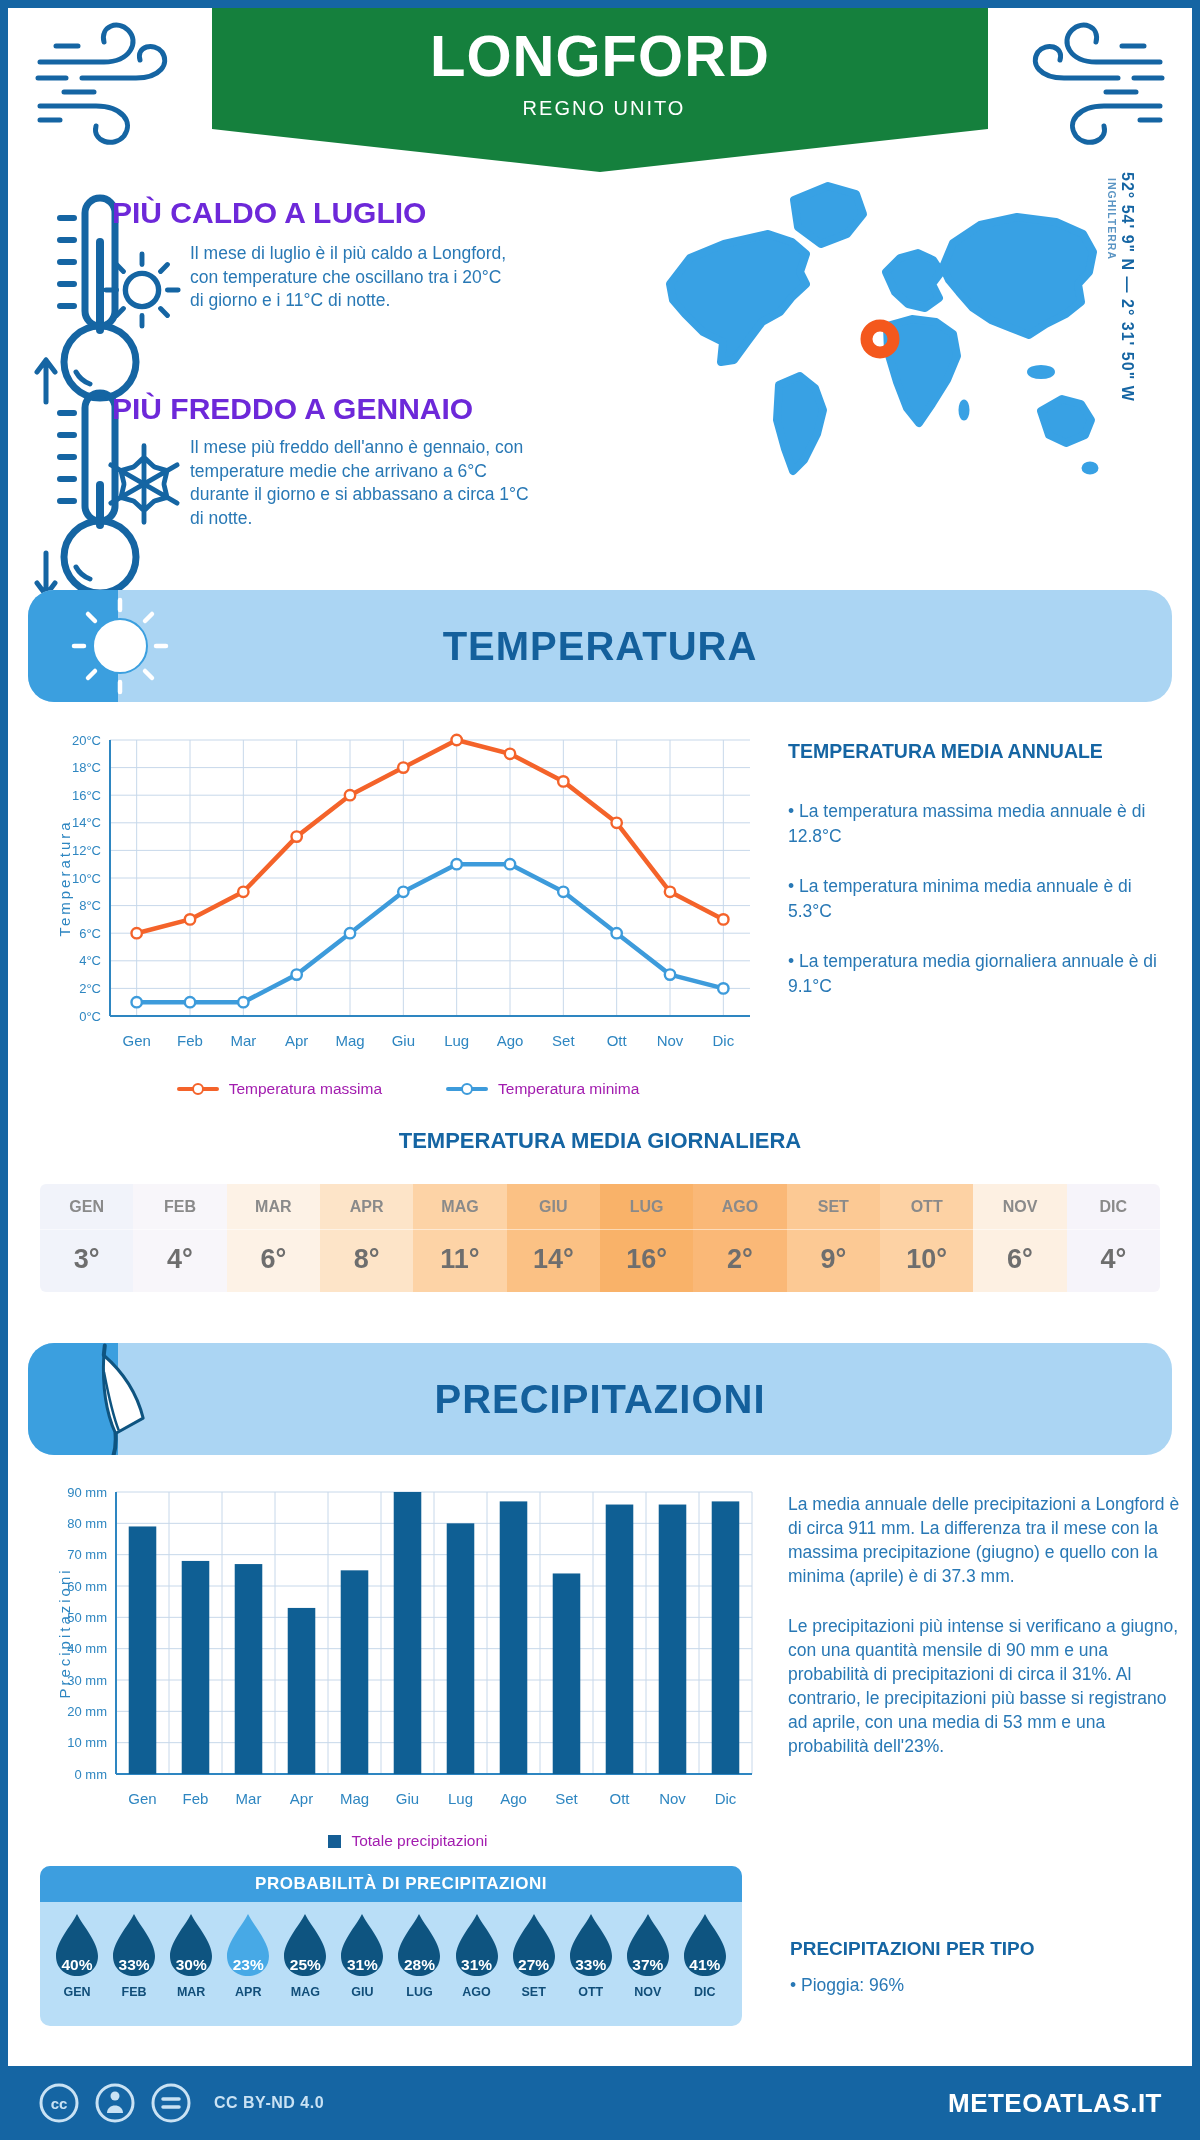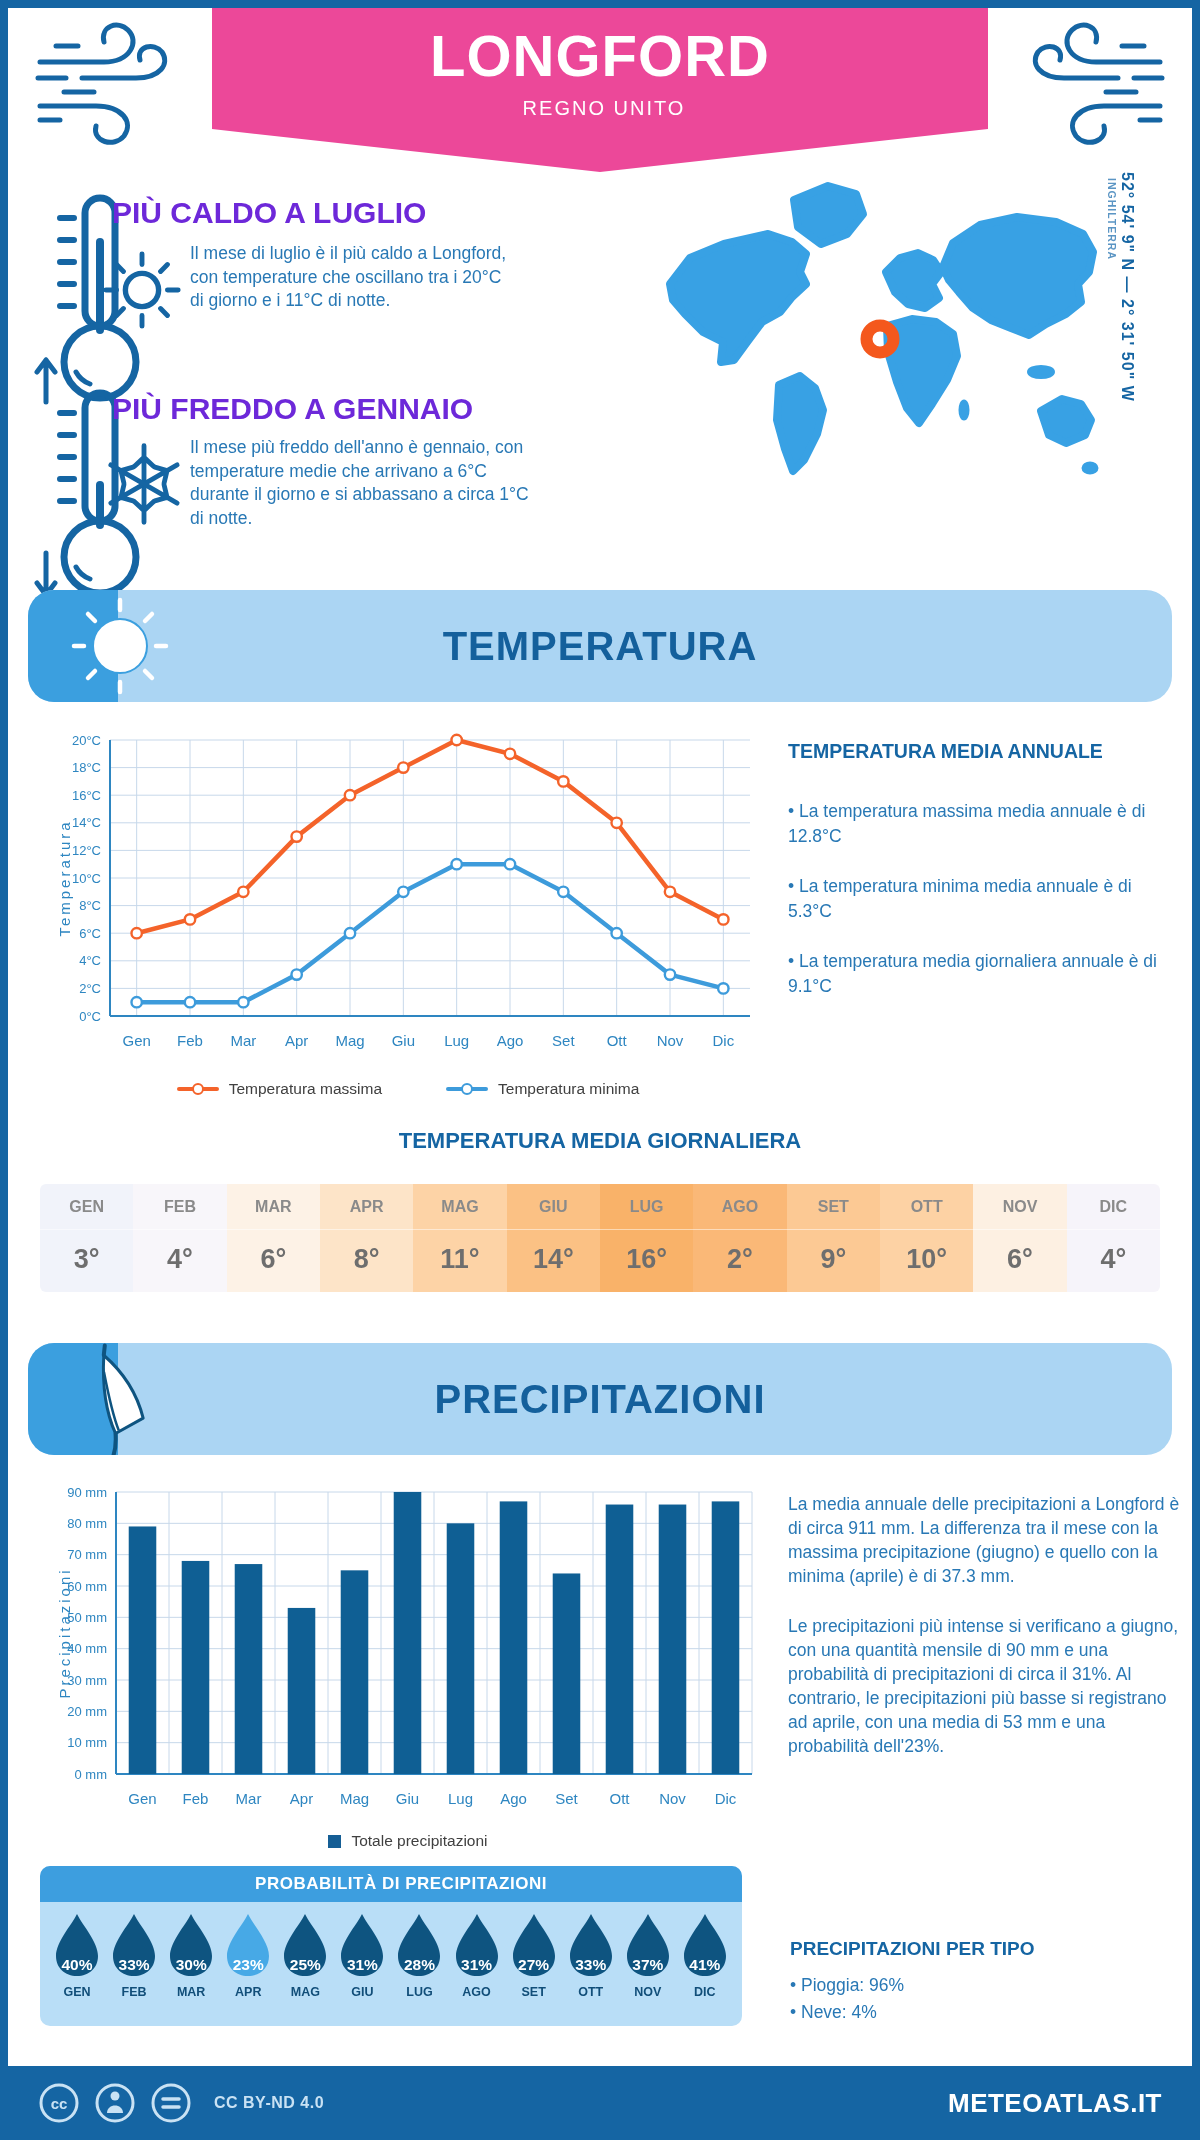--- a/index.html
+++ b/index.html
@@ -2,21 +2,21 @@
 <html><head>
 <meta charset="utf-8">
 <style>
   * { margin:0; padding:0; box-sizing:border-box; }
   html,body { background:#fff; }
   body { font-family:"Liberation Sans", sans-serif; width:1200px; height:2140px; position:relative; overflow:hidden; }
   .abs { position:absolute; }
   .frame { left:0; top:0; width:1200px; height:2140px; border:8px solid #1565a3; pointer-events:none; z-index:50; }
 
   
-  .banner { left:212px; top:0; width:776px; height:172px; background:#ec4899;
+  .banner { left:212px; top:0; width:776px; height:172px; background:#15803d;
             clip-path:polygon(0 0,100% 0,100% 75%,50% 100%,0 75%); text-align:center; color:#fff; z-index:5; }
   .banner h1 { font-size:58px; font-weight:bold; letter-spacing:1px; padding-top:22px; }
   .banner .sub { font-size:20px; letter-spacing:2px; margin-top:8px;margin-left:8px; }
 
   .icon-stroke { stroke:#1565a3; fill:none; stroke-linecap:round; stroke-linejoin:round; }
 
   
   .hl-title { font-size:30px; font-weight:bold; color:#6d28d9; }
   .hl-text { font-size:17.5px; line-height:1.35; color:#2878b5; }
 
@@ -30,21 +30,21 @@
   .section-banner .strip { position:absolute; left:0; top:0; width:90px; height:112px; background:#3b9fdf; border-radius:26px 0 0 26px; }
   .section-banner .s-icon { position:absolute; left:40px; top:4px; }
   .section-banner h2 { text-align:center; font-size:40px; font-weight:bold; color:#14609c; letter-spacing:1px; line-height:112px; }
 
   .chart-wrap { background:transparent; }
   .tick { fill:#2e86c1; font-size:13px; font-family:"Liberation Sans",sans-serif; }
   .xtick { fill:#2e86c1; font-size:15px; font-family:"Liberation Sans",sans-serif; }
   .axis-title { fill:#2e86c1; font-size:15px; letter-spacing:3px; font-family:"Liberation Sans",sans-serif; }
 
   .legend-row { display:flex; justify-content:center; gap:64px; align-items:center; }
-  .legend-item { display:flex; align-items:center; gap:10px; font-size:15.5px; color:#404040; }
+  .legend-item { display:flex; align-items:center; gap:10px; font-size:15.5px; color:#a21caf; }
   .sw-line { position:relative; width:42px; height:4px; border-radius:2px; }
   .sw-line.max { background:#f4632a; color:#f4632a; }
   .sw-line.min { background:#3d9bdb; color:#3d9bdb; }
   .sw-line::after { content:''; position:absolute; left:15px; top:-4px; width:8px; height:8px; background:#fff;
                     border:2.5px solid currentColor; border-radius:50%; }
   .sw-square { width:13px; height:13px; background:#155e95; }
 
   .annual { color:#2878b5; }
   .annual h3 { font-size:19.5px; font-weight:bold; color:#1565a3; margin-bottom:36px; }
   .annual p { font-size:17.5px; line-height:1.4; margin-bottom:26px; }
@@ -451,21 +451,20 @@
         </svg><span class="pct">37%</span><span class="mon">NOV</span></div>
       <div class="drop-item"><svg width="48" height="66" viewBox="0 0 46 66">
           <path d="M23 2 C17 14 2 30 2 44 C2 56 11 64 23 64 C35 64 44 56 44 44 C44 30 29 14 23 2 Z" fill="#0e5480"></path>
         </svg><span class="pct">41%</span><span class="mon">DIC</span></div>
     </div>
 </div>
 
 <div class="abs ptype" style="left:790px;top:1938px;width:392px">
   <h3>PRECIPITAZIONI PER TIPO</h3>
   <p>• Pioggia: 96%</p>
-  <p>• Neve: 4%</p>
 </div>
 
 <footer class="abs footer">
   <div class="left">
     <svg width="42" height="42" viewBox="0 0 42 42">
       <circle cx="21" cy="21" r="18" fill="none" stroke="#c9e2f4" stroke-width="3"></circle>
       <text x="21" y="27" text-anchor="middle" font-size="15" font-weight="bold" fill="#c9e2f4" font-family="Liberation Sans,sans-serif">cc</text>
     </svg>
     <svg width="42" height="42" viewBox="0 0 42 42">
       <circle cx="21" cy="21" r="18" fill="none" stroke="#c9e2f4" stroke-width="3"></circle>

